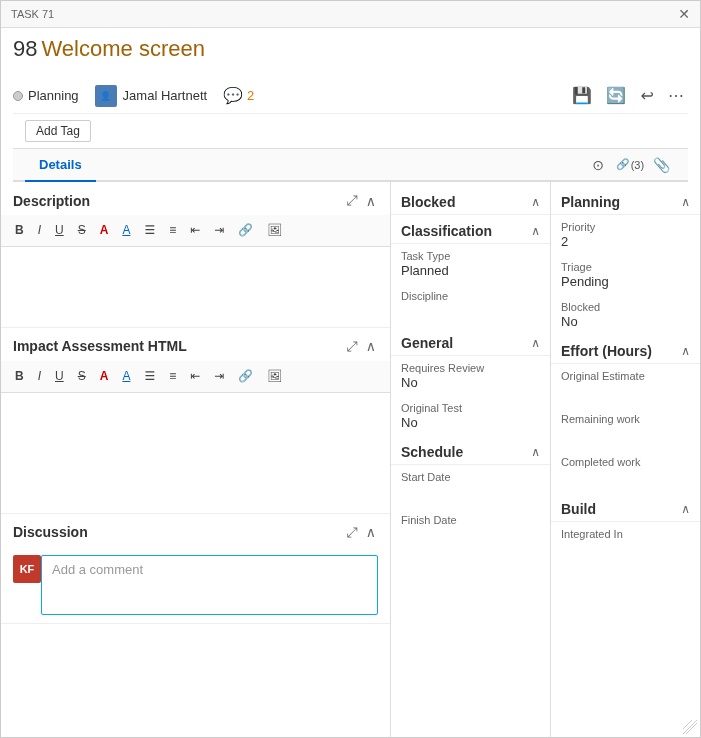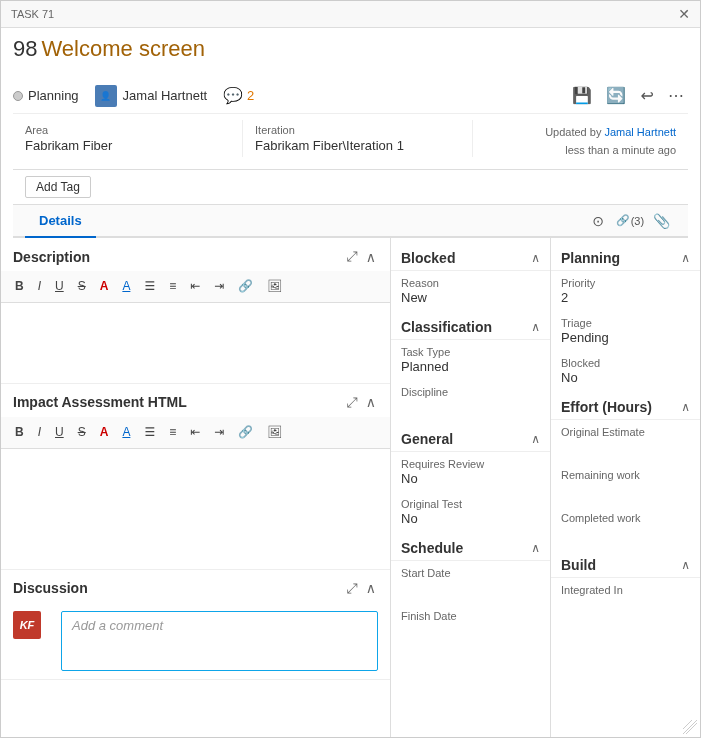--- a/index.html
+++ b/index.html
@@ -284,23 +284,22 @@
       min-height: 80px;
       padding: 8px;
       font-size: 13px;
       color: #333;
     }
     .description-section { }
     .impact-section { }
     .discussion-section { }
     .comment-input-area {
       display: flex;
-      gap: 20px;
+      gap: 0;
       padding: 8px 12px;
-      font-style: italic;
     }
     .commenter-avatar {
       width: 28px;
       height: 28px;
       background: #c0392b;
       border-radius: 2px;
       display: flex;
       align-items: center;
       justify-content: center;
       color: #fff;
@@ -402,35 +401,20 @@
       </div>
 
       <div class="toolbar-icons">
         <span class="toolbar-icon">💾</span>
         <span class="toolbar-icon">🔄</span>
         <span class="toolbar-icon">↩</span>
         <span class="toolbar-icon">⋯</span>
       </div>
     </div>
 
-    <div class="fields-bar">
-      <div class="field-group">
-        <div class="field-label">Area</div>
-        <div class="field-value">Fabrikam Fiber</div>
-      </div>
-      <div class="field-group">
-        <div class="field-label">Iteration</div>
-        <div class="field-value">Fabrikam Fiber\Iteration 1</div>
-      </div>
-      <div class="field-group" style="border-right:none;"></div>
-      <div class="updated-info">
-        <div>Updated by <a>Jamal Hartnett</a></div>
-        <div>less than a minute ago</div>
-      </div>
-    </div>
 
     <div class="tag-bar">
       <button class="add-tag-btn">Add Tag</button>
     </div>
 
     <div class="tab-bar">
       <div class="tab active">Details</div>
       <div class="tab-icons">
         <div class="tab-icon-btn">
           <span>⊙</span>
@@ -521,24 +505,20 @@
     </div>
 
     <div class="right-panel">
 
       <div class="middle-panel">
 
         <div class="panel-section-header">
           <span class="panel-section-title">Blocked</span>
           <span class="chevron">∧</span>
         </div>
-        <div class="field-row">
-          <div class="field-row-label">Reason</div>
-          <div class="field-row-value">New</div>
-        </div>
 
         <div class="panel-section-header">
           <span class="panel-section-title">Classification</span>
           <span class="chevron">∧</span>
         </div>
         <div class="field-row">
           <div class="field-row-label">Task Type</div>
           <div class="field-row-value">Planned</div>
         </div>
         <div class="field-row">

